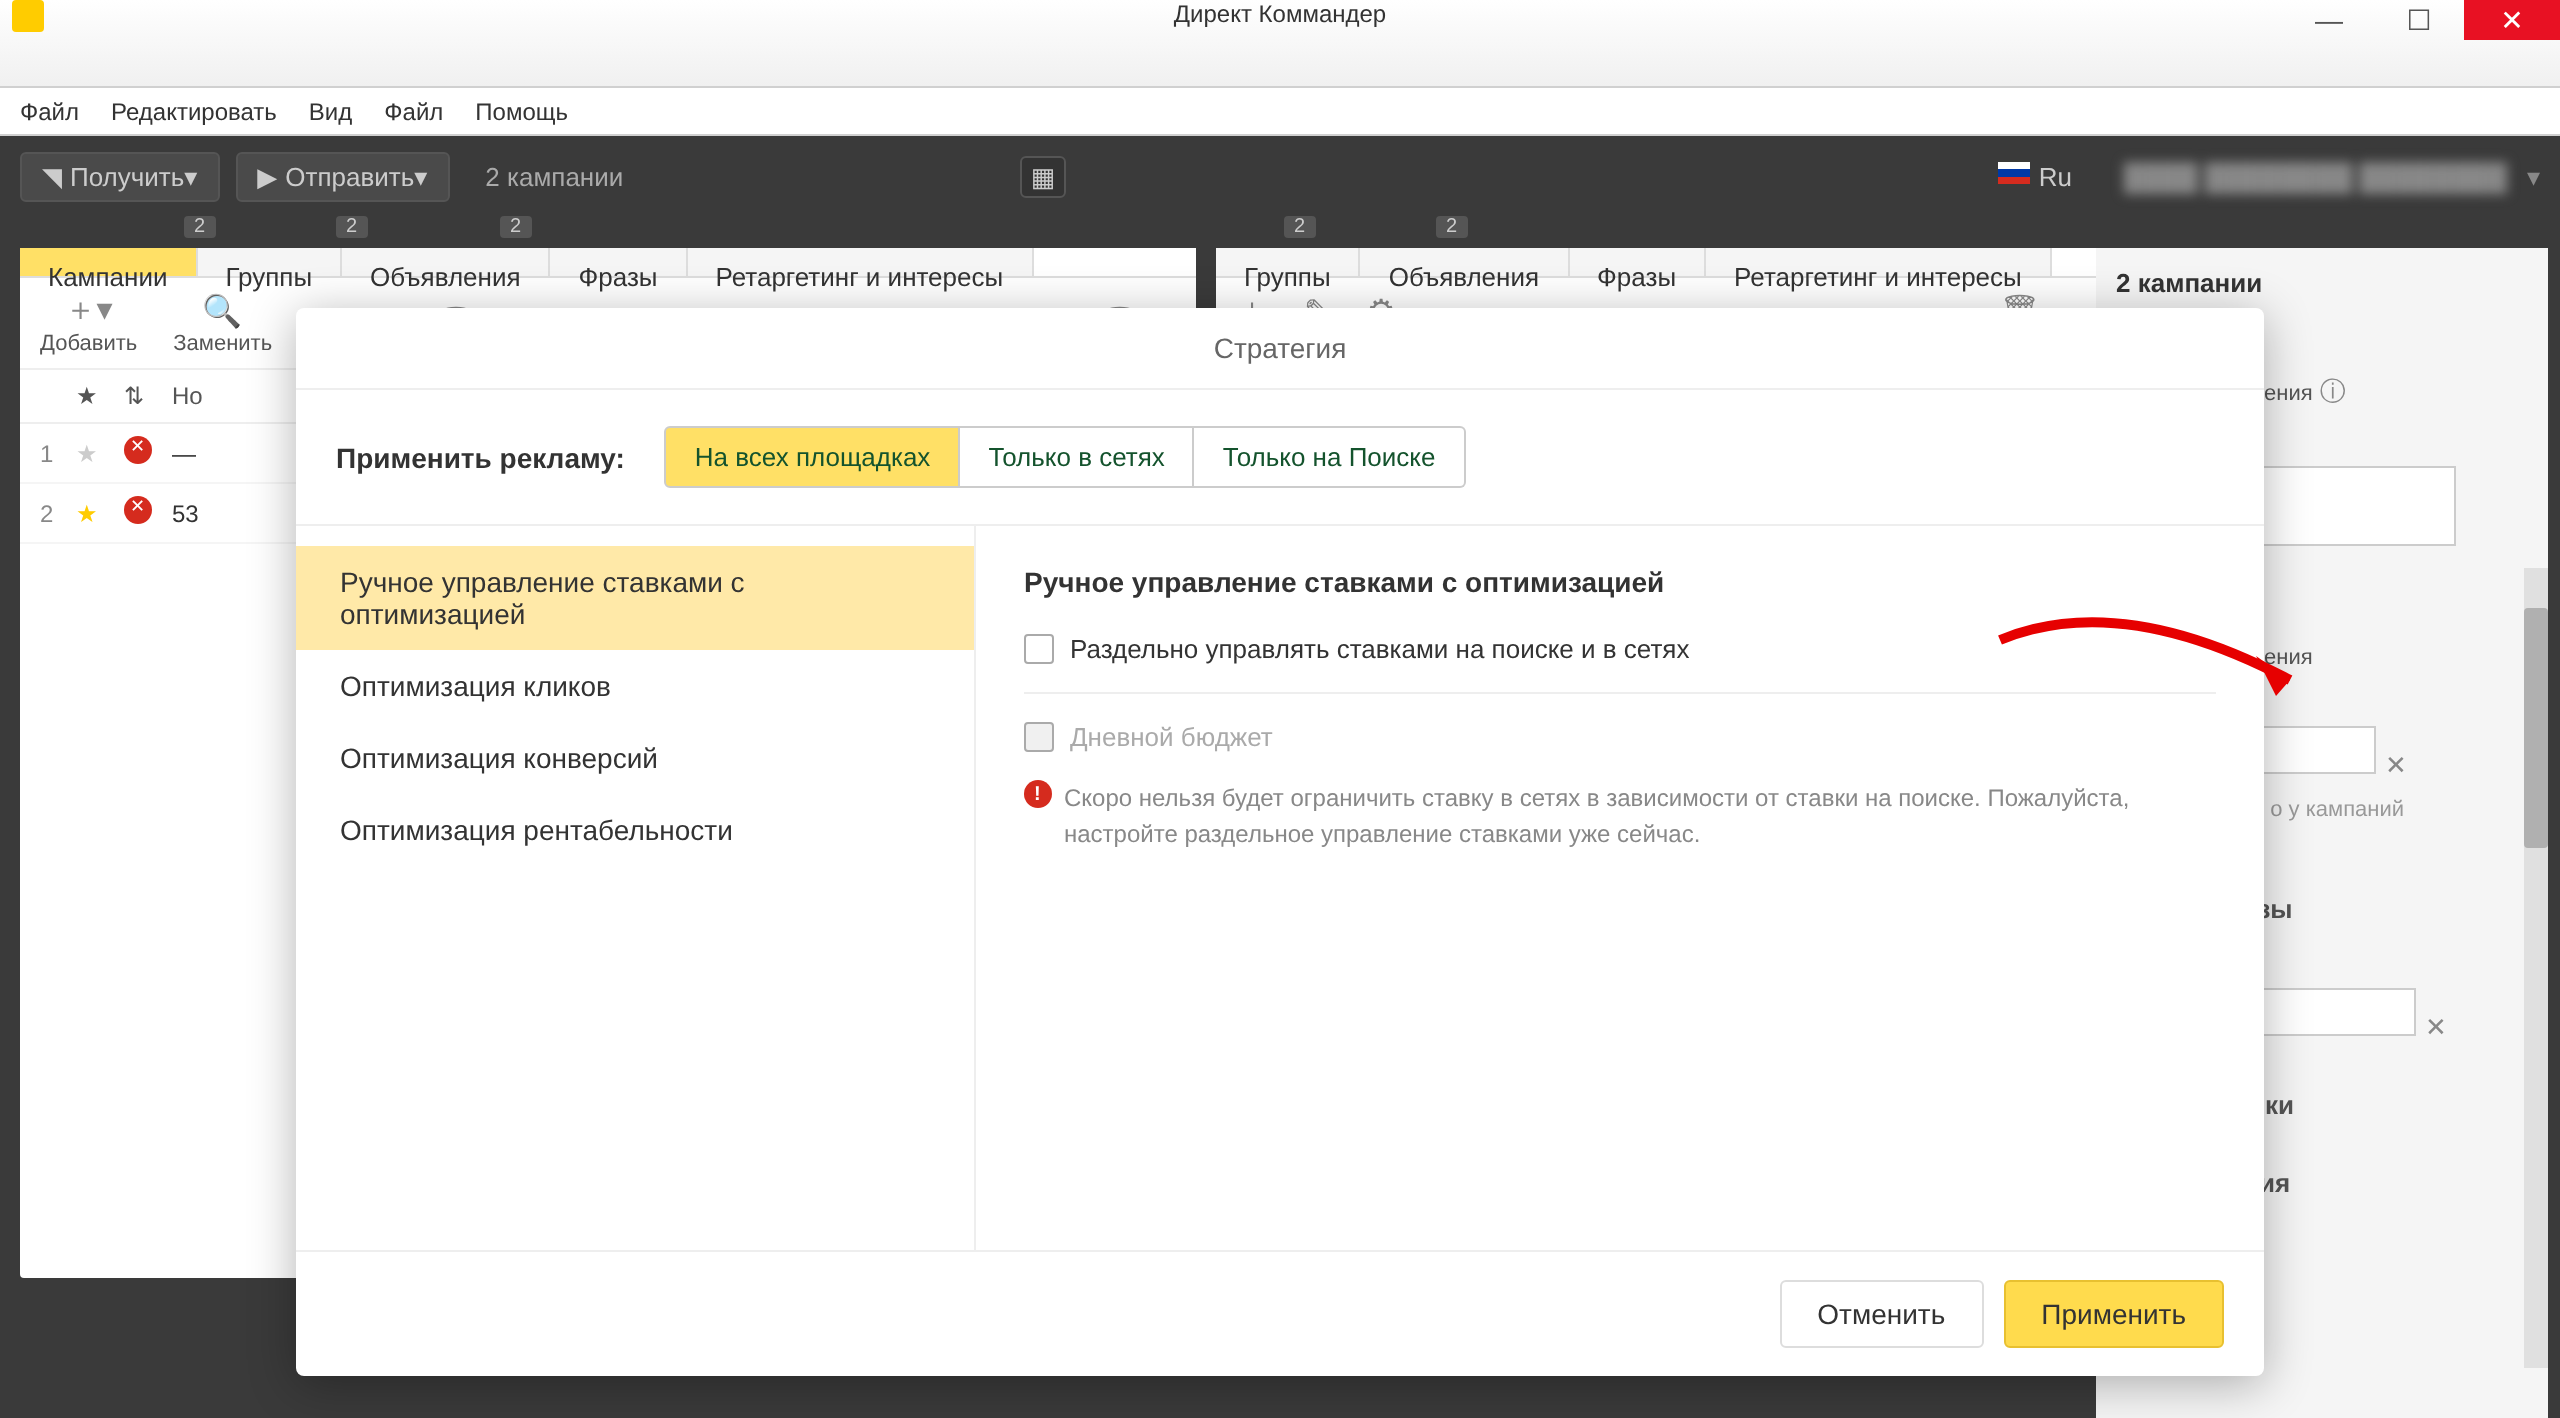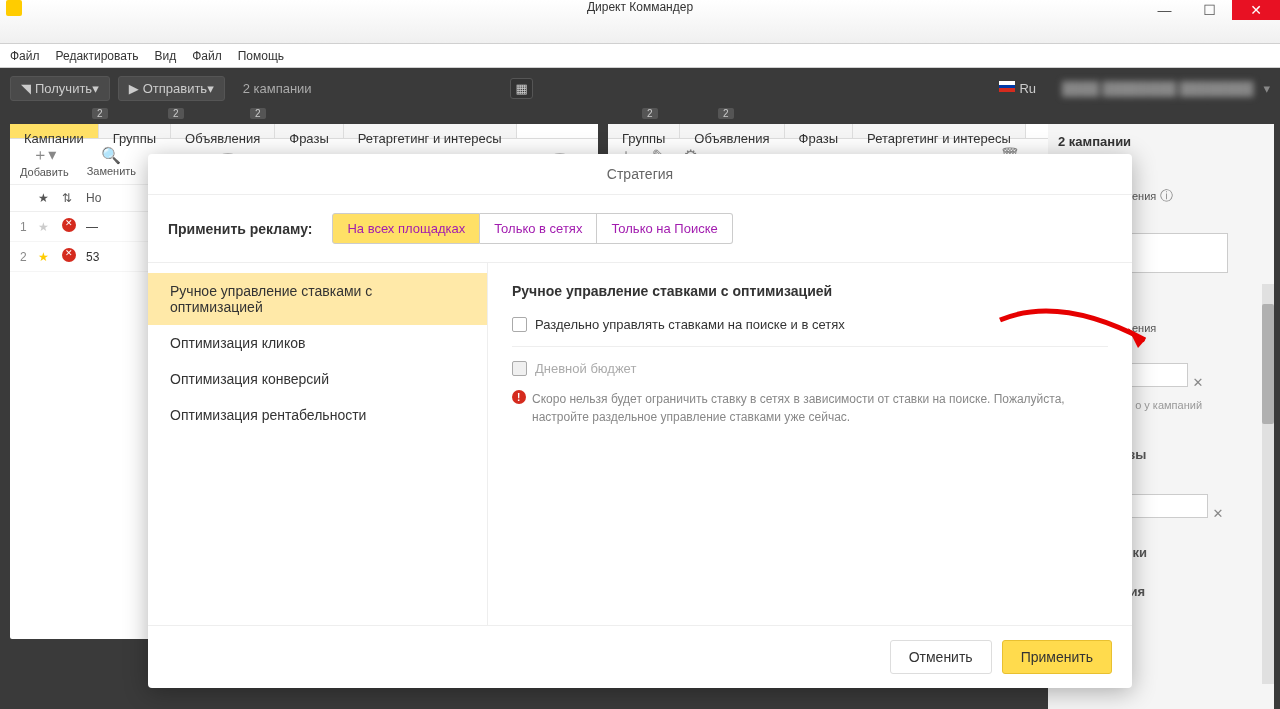--- a/index.html
+++ b/index.html
@@ -59,21 +59,21 @@
 .panel-right .clear-x { display: inline-block; width: 20px; text-align: center; color: #888; cursor: pointer; }
 .panel-right .note { font-size: 11px; color: #999; margin-top: 8px; line-height: 1.4; }
 .panel-right textarea.field-input { width: 170px; height: 40px; resize: none; }
 
 
 .modal-backdrop { position: absolute; left: 148px; top: 154px; width: 984px; height: 534px; background: #fff; box-shadow: 0 4px 24px rgba(0,0,0,0.3); border-radius: 4px; display: flex; flex-direction: column; }
 .modal-title { text-align: center; padding: 12px 0; font-size: 14px; color: #666; border-bottom: 1px solid #eee; }
 .modal-top { padding: 18px 20px; display: flex; align-items: center; border-bottom: 1px solid #eee; }
 .modal-top .lbl { font-size: 14px; color: #333; font-weight: bold; margin-right: 20px; }
 .seg { display: flex; }
-.seg .opt { border: 1px solid #ccc; padding: 7px 14px; font-size: 13px; color: #a21caf; cursor: pointer; background: #fff; text-align: center; }
+.seg .opt { border: 1px solid #ccc; padding: 7px 14px; font-size: 13px; color: #14532d; cursor: pointer; background: #fff; text-align: center; }
 .seg .opt:first-child { border-radius: 3px 0 0 3px; }
 .seg .opt:last-child { border-radius: 0 3px 3px 0; }
 .seg .opt + .opt { border-left: none; }
 .seg .opt.sel { background: #ffe066; }
 
 .modal-body { flex: 1; display: flex; }
 .strat-list { width: 340px; border-right: 1px solid #eee; padding-top: 10px; }
 .strat-item { padding: 10px 22px; font-size: 14px; color: #333; cursor: pointer; }
 .strat-item.active { background: #ffe9a8; }
 

